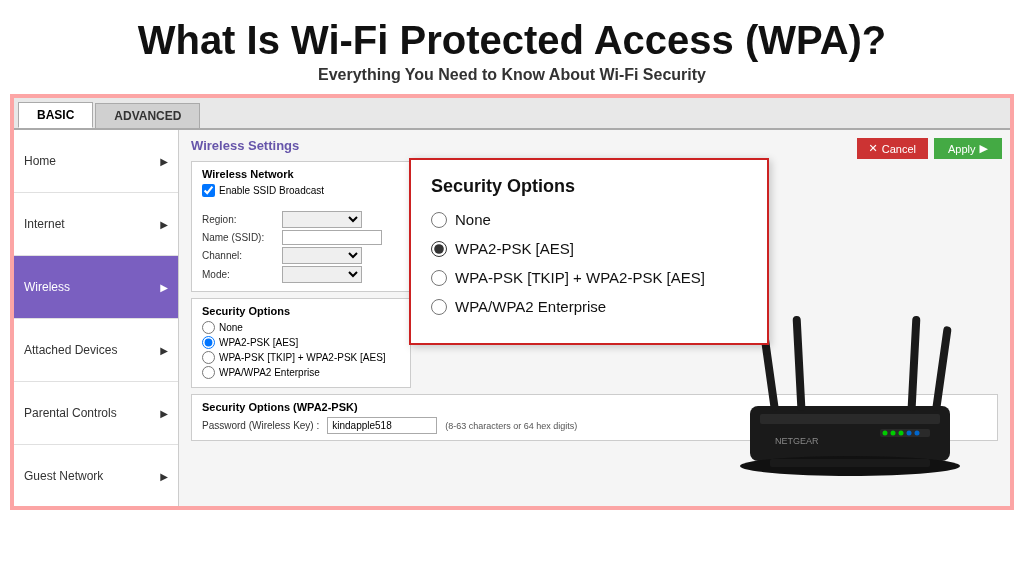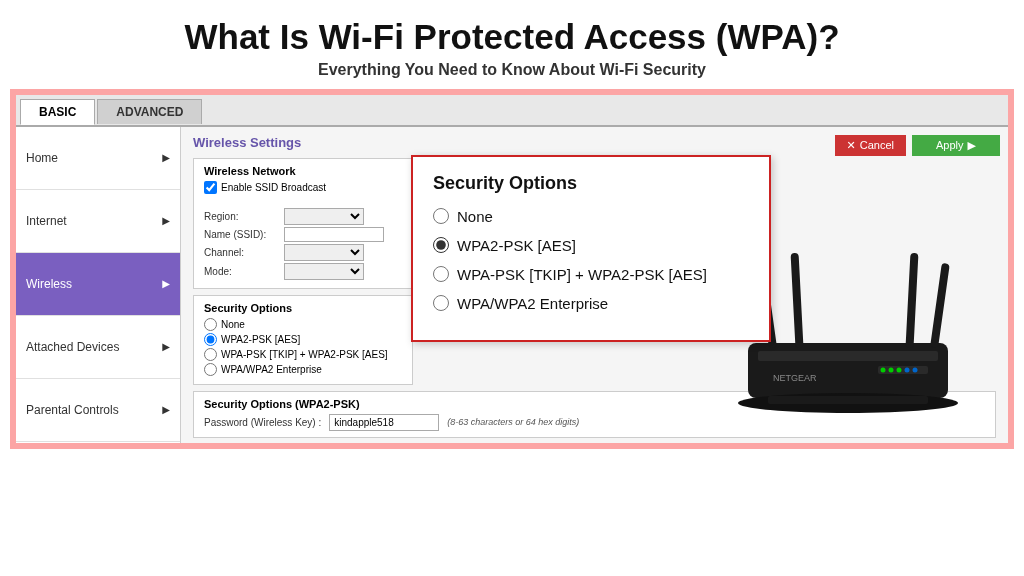--- a/index.html
+++ b/index.html
@@ -12,40 +12,40 @@
       position: relative;
     }
 
     
     .header {
       text-align: center;
       padding: 18px 10px 10px;
       background: #fff;
     }
     .header h1 {
-      font-size: 35px;
+      font-size: 40px;
       font-weight: 900;
       color: #111;
       line-height: 1.1;
     }
     .header h2 {
       font-size: 16px;
       font-weight: 700;
       color: #333;
       margin-top: 4px;
     }
 
     
     .router-ui {
       display: flex;
       flex-direction: column;
       margin: 0 10px;
-      border: 6px solid #fca5a5;
-      background: #fff;
-      height: 360px;
+      border: 4px solid #fca5a5;
+      background: #fff;
+      height: 416px;
     }
 
     
     .tab-bar {
       display: flex;
       align-items: center;
       background: #e8e8e8;
       border-bottom: 2px solid #aaa;
       padding: 0 4px;
     }
@@ -131,21 +131,21 @@
       font-size: 11px;
       cursor: pointer;
       display: flex;
       align-items: center;
       gap: 4px;
     }
     .btn-apply {
       background: #44aa44;
       color: #fff;
       border: none;
-      padding: 4px 24px;
+      padding: 4px 14px;
       font-size: 11px;
       cursor: pointer;
       display: flex;
       align-items: center;
       gap: 4px;
     }
 
     
     .wireless-network-section {
       background: #fff;
@@ -217,21 +217,20 @@
     }
     .pw-input {
       border: 1px solid #aaa;
       padding: 2px 4px;
       font-size: 10px;
       width: 110px;
     }
     .pw-hint {
       font-size: 9px;
       color: #555;
-      font-style: italic;
     }
 
     
     .select-mini {
       border: 1px solid #aaa;
       font-size: 10px;
       padding: 1px;
       width: 80px;
     }
 

